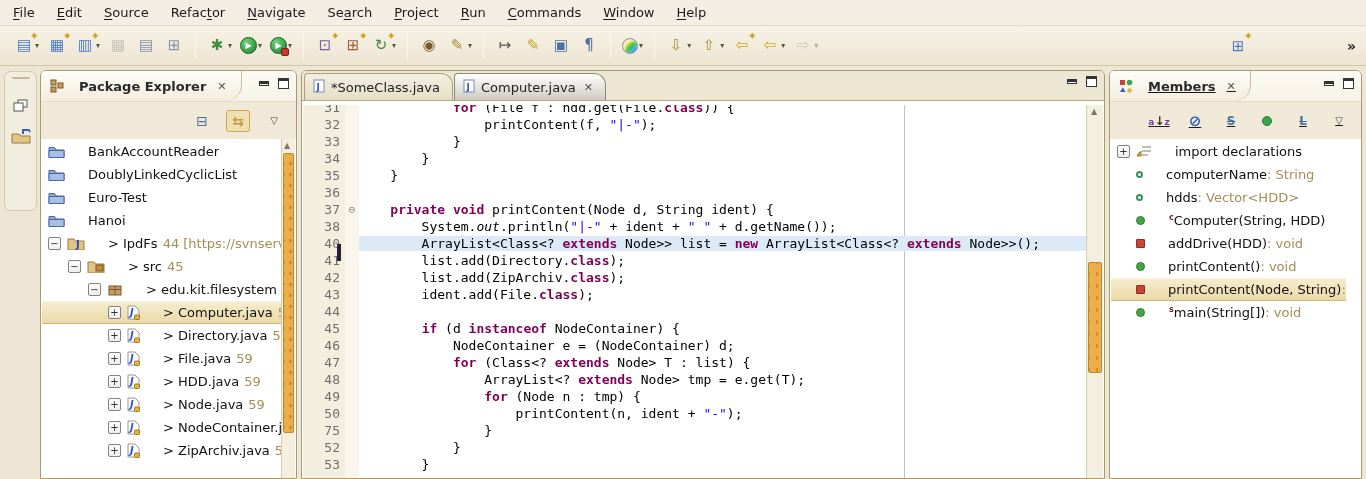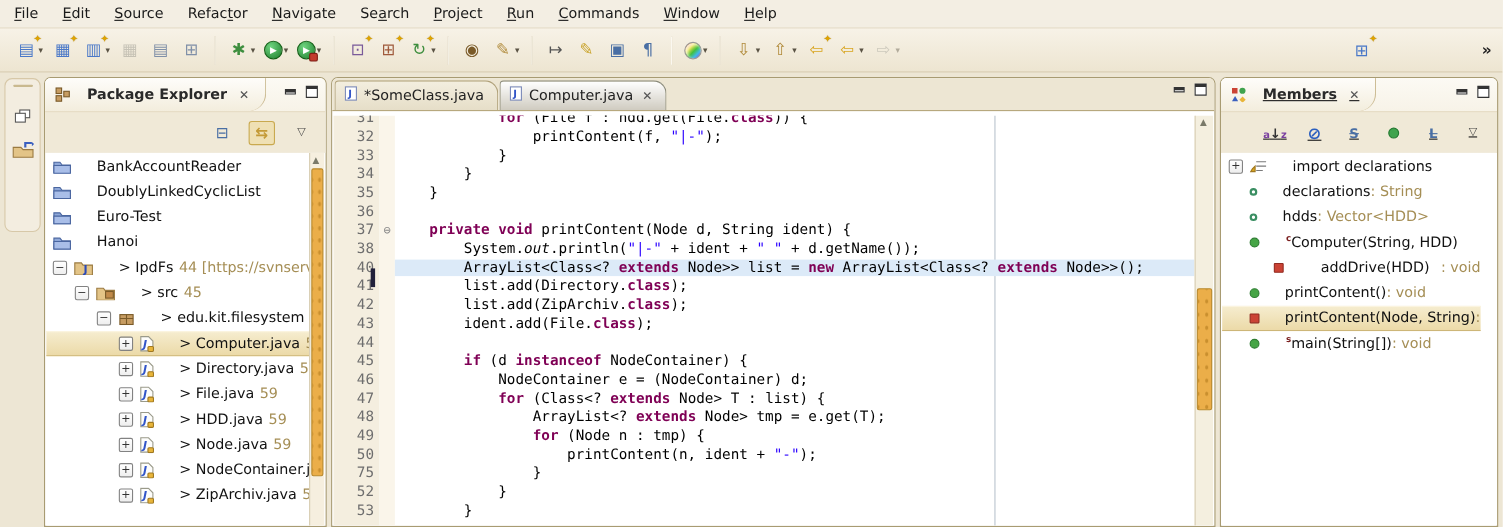--- a/index.html
+++ b/index.html
@@ -668,39 +668,39 @@
                 <path d="M1 11 L5 11 L5 6 L2.5 8.5 Z" fill="#D9A520" stroke="#A07820"></path>
               </svg>
             </span>
             <span class="tlabel">import declarations</span>
           </div>
           <div class="trow" style="padding-left: 6px;">
             <span class="exp-spacer"></span>
             <span class="ticon">
               <span class="ic-field"></span>
             </span>
-            <span class="tlabel">declarations</span>
+            <span class="tlabel">computerName</span>
             <span class="member-suffix"> : String</span>
           </div>
           <div class="trow" style="padding-left: 6px;">
             <span class="exp-spacer"></span>
             <span class="ticon">
               <span class="ic-field"></span>
             </span>
             <span class="tlabel">hdds</span>
             <span class="member-suffix"> : Vector&lt;HDD&gt;</span>
           </div>
           <div class="trow" style="padding-left: 6px;">
             <span class="exp-spacer"></span>
             <span class="ticon">
               <span class="ic-dot-g"></span>
             </span>
             <span class="tlabel"><span class="mem-overlay">c</span>Computer(String, HDD)</span>
           </div>
-          <div class="trow" style="padding-left: 18px; justify-content: space-between;">
+          <div class="trow" style="padding-left: 6px;">
             <span class="exp-spacer"></span>
             <span class="ticon">
               <span class="ic-sq-r"></span>
             </span>
             <span class="tlabel">addDrive(HDD)</span>
             <span class="member-suffix"> : void</span>
           </div>
           <div class="trow" style="padding-left: 6px;">
             <span class="exp-spacer"></span>
             <span class="ticon">

